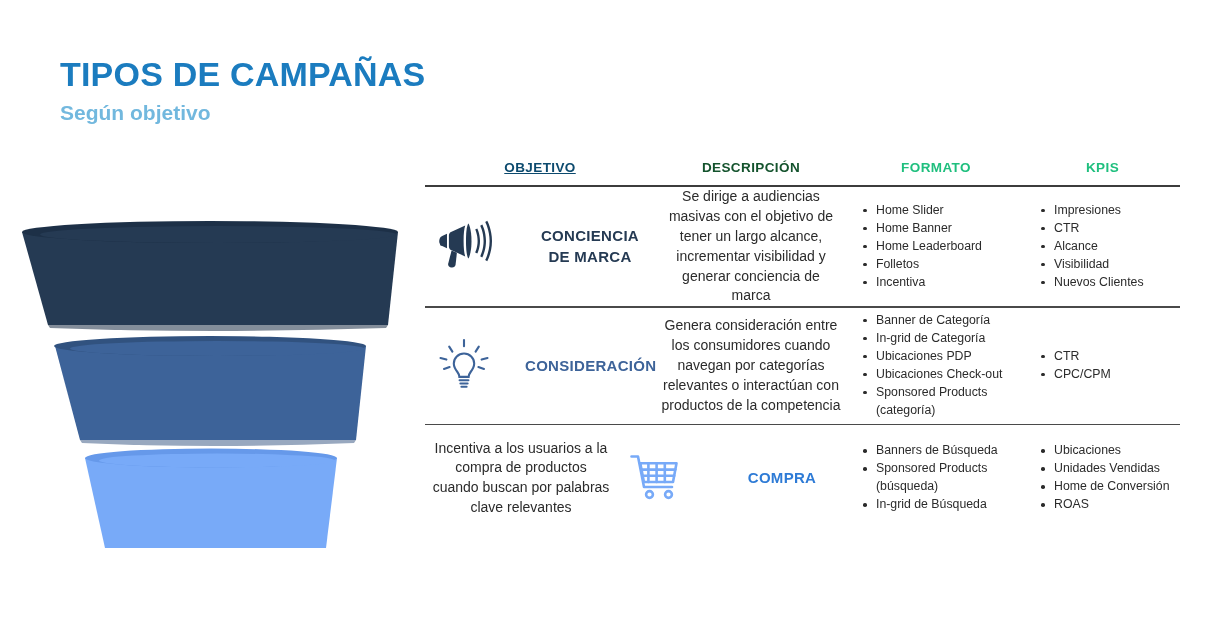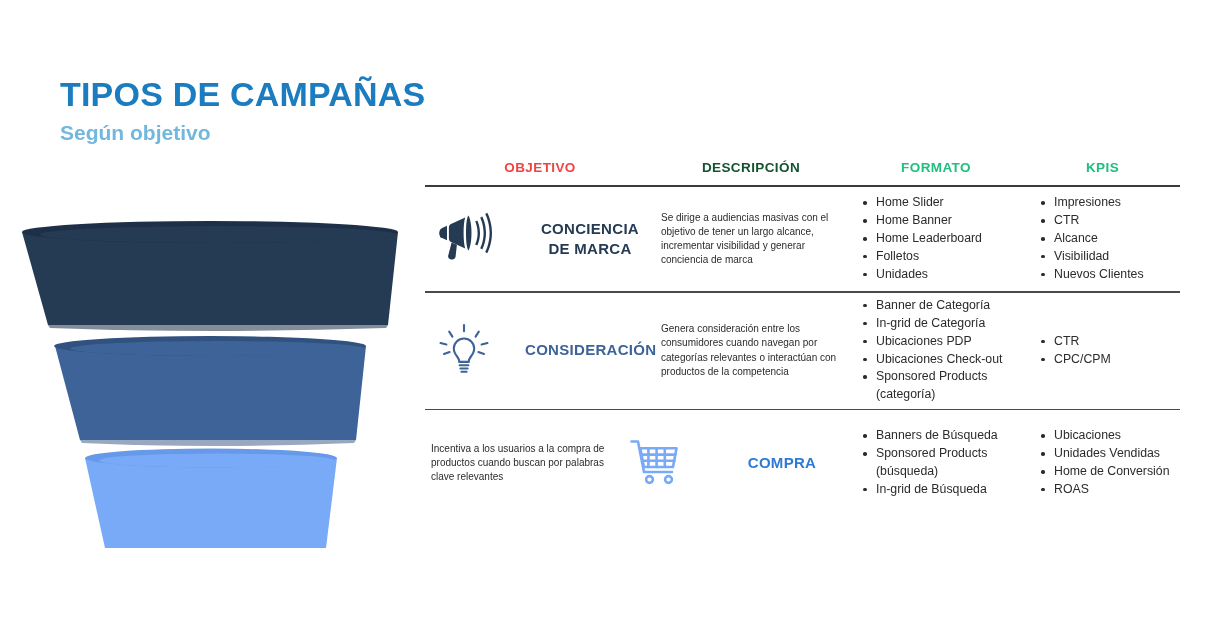--- a/index.html
+++ b/index.html
@@ -16,21 +16,21 @@
     width: 1219px;
     height: 622px;
     background: #ffffff;
     overflow: hidden;
   }
 
   
   #title-block {
     position: absolute;
     left: 60px;
-    top: 76px;
+    top: 56px;
     width: 600px;
   }
   #page-title {
     font-size: 34px;
     font-weight: bold;
     color: #1B7CBF;
     letter-spacing: 0.2px;
     line-height: 1.1;
     margin: 0;
     white-space: nowrap;
@@ -111,23 +111,24 @@
   .obj-label {
     font-size: 15px;
     font-weight: bold;
     letter-spacing: 0.3px;
     line-height: 1.35;
     text-align: center;
     flex: 1 1 auto;
   }
 
   .cell-desc {
-    font-size: 10px;
+    font-size: 14px;
     color: #2b2b2b;
     line-height: 1.42;
+    text-align: center;
     padding: 0 6px;
   }
 
   .bullets {
     list-style: none;
     margin: 0;
     padding: 0 0 0 16px;
     font-size: 12.3px;
     color: #2b2b2b;
     line-height: 1.46;
@@ -180,21 +181,21 @@
         <path d="M85,248 L337,248 L326,338 L105,338 Z" fill="#78AAF8"></path>
         <ellipse cx="211" cy="248" rx="126" ry="9.5" fill="#6699EA"></ellipse>
         <ellipse cx="217" cy="250.5" rx="118" ry="7" fill="#78AAF8"></ellipse>
       </g>
     </svg>
   </div>
 
   <div id="table">
 
     <div class="t-head">
-      <div class="th col-obj" style="color: #ef4444;">OBJETIVO</div>
+      <div class="th col-obj" style="color: #0c4a6e; text-decoration: underline;">OBJETIVO</div>
       <div class="th col-desc" style="color: #14532d;">DESCRIPCIÓN</div>
       <div class="th col-form" style="color: rgb(31, 191, 126);">FORMATO</div>
       <div class="th col-kpi" style="color: rgb(31, 191, 126);">KPIS</div>
     </div>
 
     <div class="rule"></div>
 
     <div class="t-row">
       <div class="cell col-obj cell-obj">
         <div class="obj-icon">
@@ -218,21 +219,21 @@
           <span>DE MARCA</span>
         </div>
       </div>
       <div class="cell col-desc cell-desc">Se dirige a audiencias masivas con el objetivo de tener un largo alcance, incrementar visibilidad y generar conciencia de marca</div>
       <div class="cell col-form">
         <ul class="bullets">
           <li>Home Slider</li>
           <li>Home Banner</li>
           <li>Home Leaderboard</li>
           <li>Folletos</li>
-          <li>Unidades</li>
+          <li>Incentiva</li>
         </ul>
       </div>
       <div class="cell col-kpi">
         <ul class="bullets">
           <li>Impresiones</li>
           <li>CTR</li>
           <li>Alcance</li>
           <li>Visibilidad</li>
           <li>Nuevos Clientes</li>
         </ul>

